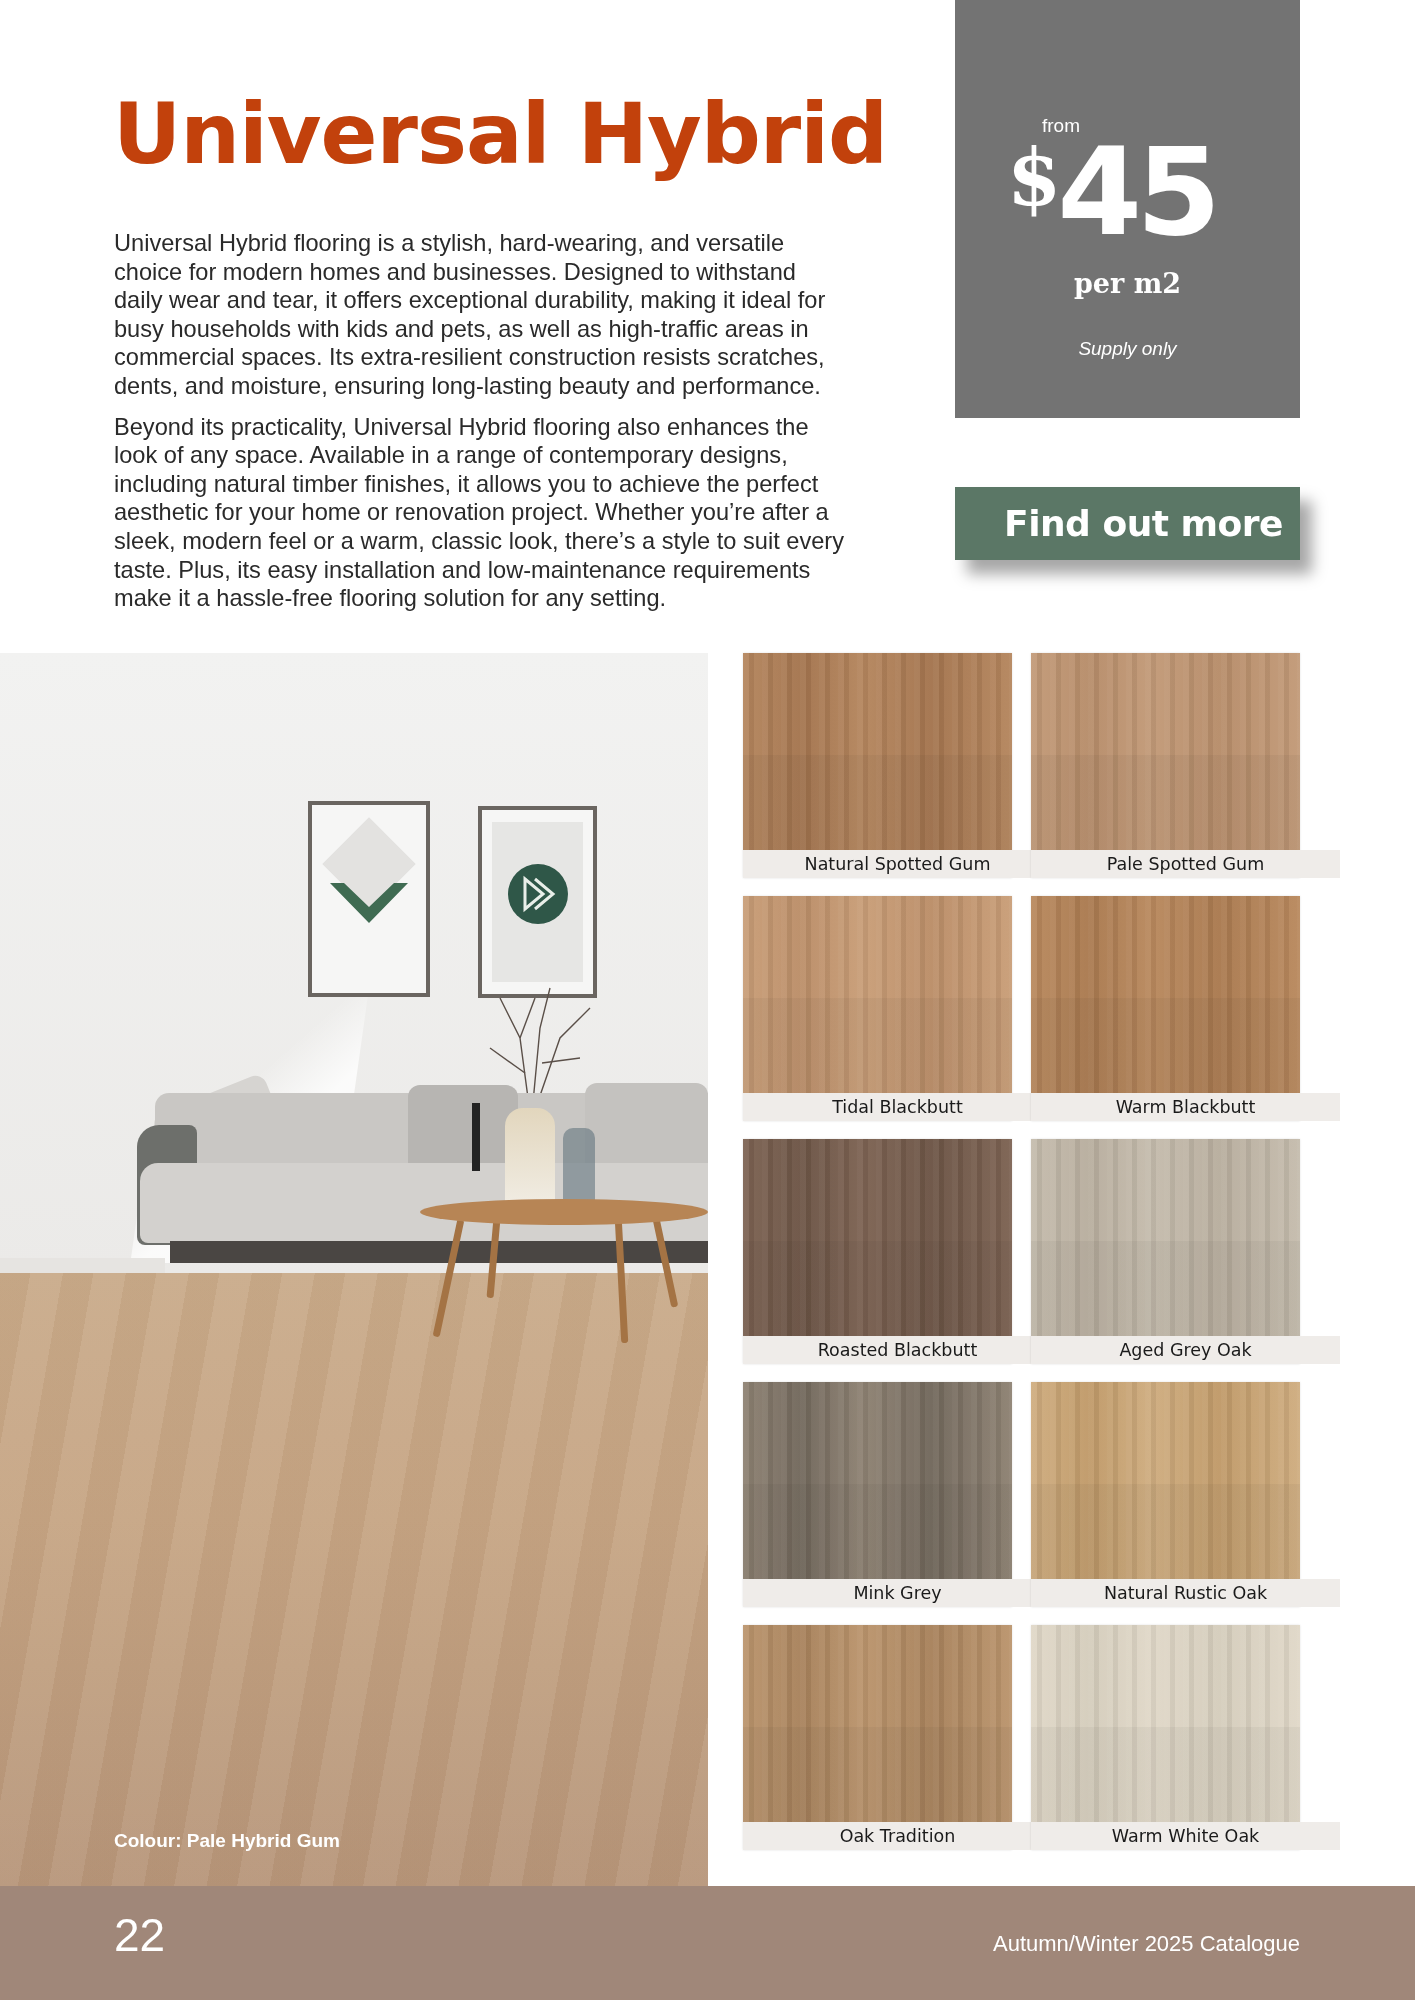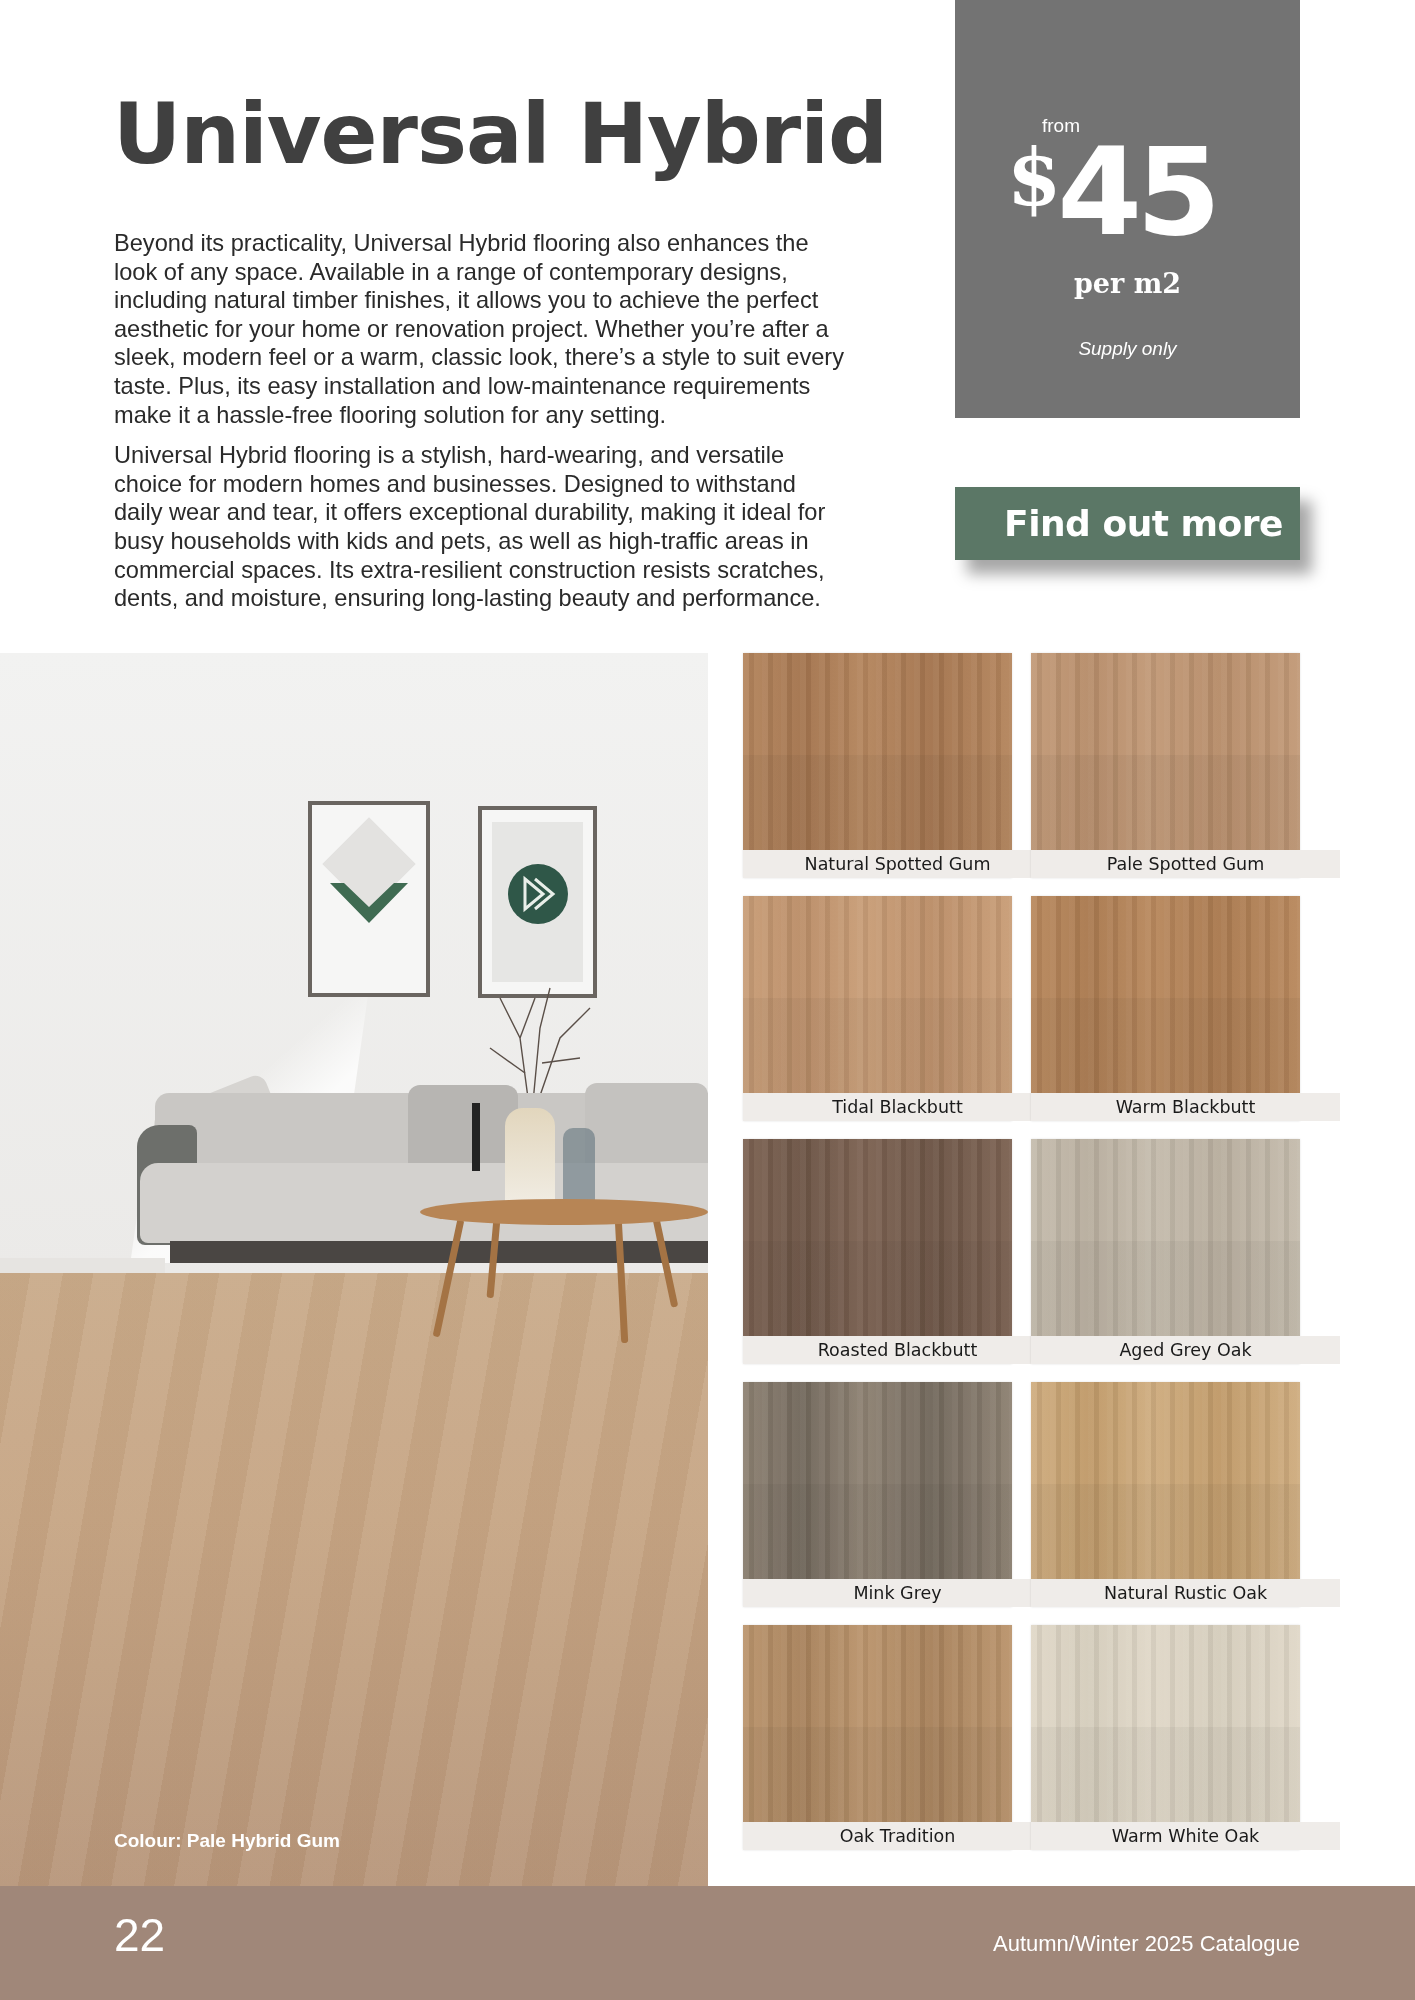--- a/index.html
+++ b/index.html
@@ -2,21 +2,21 @@
 <html><head>
 <meta charset="utf-8">
 <style>
   * { box-sizing: border-box; margin: 0; padding: 0; }
   html, body { width: 1415px; height: 2000px; background: #ffffff; overflow: hidden; }
   body { position: relative; font-family: "DejaVu Sans", "Liberation Sans", sans-serif; color: #2b2b2b; }
 
   .title {
     position: absolute; left: 113px; top: 92px;
     font-family: "DejaVu Sans", sans-serif; font-weight: bold;
-    font-size: 84px; letter-spacing: -1px; color: #404040; line-height: 1;
+    font-size: 84px; letter-spacing: -1px; color: #c2410c; line-height: 1;
   }
 
   .body-text {
     position: absolute; left: 114px; top: 229px; width: 820px;
     font-family: "Liberation Sans", sans-serif; font-size: 23.6px; line-height: 28.6px;
     color: #2a2a2a;
   }
   .body-text p { margin-bottom: 12px; white-space: pre-line; }
 
   .price-box {
@@ -99,33 +99,33 @@
   }
   .page-number { position: absolute; left: 114px; top: 22px; color: #ffffff; font-family: "Liberation Sans", sans-serif; font-size: 46px; font-weight: normal; }
   .catalogue-name { position: absolute; right: 115px; top: 45px; color: #ffffff; font-family: "Liberation Sans", sans-serif; font-size: 22px; }
 </style>
 </head>
 <body>
 
 <h1 class="title">Universal Hybrid</h1>
 
 <div class="body-text">
+  <p>Universal Hybrid flooring is a stylish, hard-wearing, and versatile
+choice for modern homes and businesses. Designed to withstand
+daily wear and tear, it offers exceptional durability, making it ideal for
+busy households with kids and pets, as well as high-traffic areas in
+commercial spaces. Its extra-resilient construction resists scratches,
+dents, and moisture, ensuring long-lasting beauty and performance.</p>
   <p>Beyond its practicality, Universal Hybrid flooring also enhances the
 look of any space. Available in a range of contemporary designs,
 including natural timber finishes, it allows you to achieve the perfect
 aesthetic for your home or renovation project. Whether you’re after a
 sleek, modern feel or a warm, classic look, there’s a style to suit every
 taste. Plus, its easy installation and low-maintenance requirements
 make it a hassle-free flooring solution for any setting.</p>
-  <p>Universal Hybrid flooring is a stylish, hard-wearing, and versatile
-choice for modern homes and businesses. Designed to withstand
-daily wear and tear, it offers exceptional durability, making it ideal for
-busy households with kids and pets, as well as high-traffic areas in
-commercial spaces. Its extra-resilient construction resists scratches,
-dents, and moisture, ensuring long-lasting beauty and performance.</p>
 </div>
 
 <div class="price-box">
   <span class="price-from">from</span>
   <div class="price-amount">
     <span class="price-dollar">$</span>
     <span class="price-number">45</span>
   </div>
   <div class="price-unit">per m2</div>
   <div class="price-note">Supply only</div>

